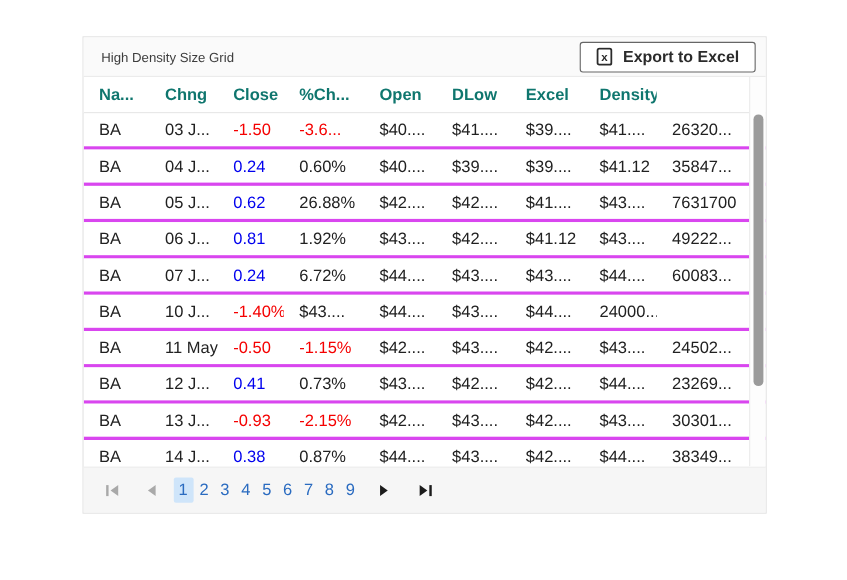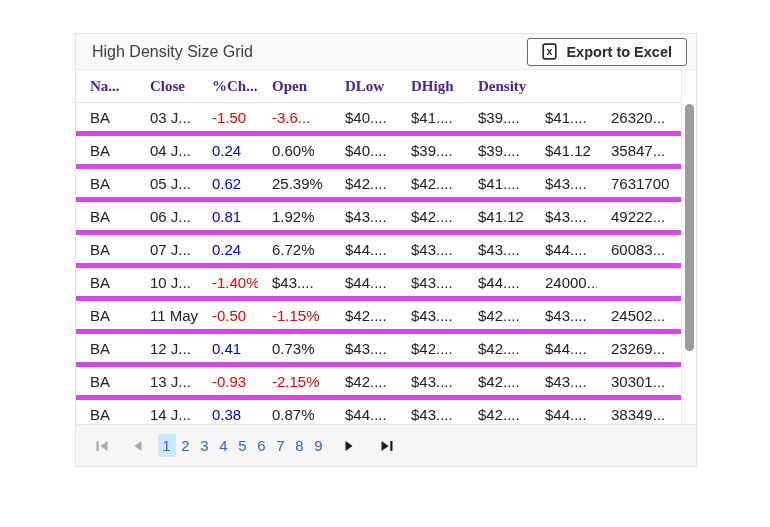--- a/index.html
+++ b/index.html
@@ -7,35 +7,35 @@
               font-family:"Liberation Sans", sans-serif; }
   .stage { position:relative; width:770px; height:527px; background:#fff; overflow:hidden; }
 
   .panel { position:absolute; left:75px; top:33px; width:622px; height:434px;
            background:#fff; border:1px solid #e2e2e2; display:flex; flex-direction:column; }
 
   
   .titlebar { height:36px; flex:0 0 36px; background:#fafafa; border-bottom:1px solid #ebebeb;
               display:flex; align-items:center; justify-content:space-between;
               padding:0 9px 0 16px; }
-  .title { font-size:16px; color:#3d3d3d; }
+  .title { font-size:12px; color:#3d3d3d; }
   .export-btn { display:flex; align-items:center; gap:9px; background:#fff;
                 border:1px solid #666; border-radius:3px; height:28px; padding:0 14px;
                 font-family:"Liberation Sans", sans-serif;
                 font-size:14.5px; font-weight:700; color:#2b2b2b; cursor:pointer; }
   .excel-ic { display:flex; align-items:center; }
 
   
   .grid { position:relative; flex:1 1 auto; overflow:hidden; }
   .hrow { display:flex; height:33px; border-bottom:1px solid #e3e3e3; background:#fff; }
   .body { height:322px; overflow:hidden; }
-  .row  { display:flex; height:33px; border-bottom:5px solid #d946ef; background:#fff; }
+  .row  { display:flex; height:33px; border-bottom:3px solid #d946ef; background:#fff; }
   .cell { display:flex; align-items:center; padding-left:14px; font-size:15px;
           color:#212121; white-space:nowrap; overflow:hidden; }
-  .hrow .cell { font-weight:700; color:#4c1d95;font-family:Liberation Serif, serif; }
+  .hrow .cell { font-weight:700; color:#0f766e; }
   .cell:nth-child(1){ width:60px; }
   .cell:nth-child(2){ width:62px; }
   .cell:nth-child(3){ width:60px; }
   .cell:nth-child(4){ width:73px; }
   .cell:nth-child(5){ width:66px; }
   .cell:nth-child(6){ width:67px; }
   .cell:nth-child(7){ width:67px; }
   .cell:nth-child(8){ width:66px; }
   .cell:nth-child(9){ width:86px; }
   .neg { color:var(--neg,#f50000); }
@@ -77,25 +77,26 @@
             <text x="7.5" y="12.2" text-anchor="middle" font-size="10.5" font-weight="bold" fill="#2b2b2b" font-family="Liberation Sans, sans-serif">x</text>
           </svg>
         </span>
         <span>Export to Excel</span>
       </button>
     </div>
 
     <div class="grid">
       <div class="hrow" id="header-row">
           <div class="cell">Na...</div>
+          <div class="cell">Chng</div>
           <div class="cell">Close</div>
           <div class="cell">%Ch...</div>
           <div class="cell">Open</div>
           <div class="cell">DLow</div>
-          <div class="cell">DHigh</div>
+          <div class="cell">Excel</div>
           <div class="cell">Density</div>
         </div>
       <div class="body" id="table-body">
           <div class="row">
             <div class="cell">BA</div>
             <div class="cell">03 J...</div>
             <div class="cell neg">-1.50</div>
             <div class="cell neg">-3.6...</div>
             <div class="cell">$40....</div>
             <div class="cell">$41....</div>
@@ -111,21 +112,21 @@
             <div class="cell">$40....</div>
             <div class="cell">$39....</div>
             <div class="cell">$39....</div>
             <div class="cell">$41.12</div>
             <div class="cell">35847...</div>
           </div>
           <div class="row">
             <div class="cell">BA</div>
             <div class="cell">05 J...</div>
             <div class="cell pos">0.62</div>
-            <div class="cell">25.39%</div>
+            <div class="cell">26.88%</div>
             <div class="cell">$42....</div>
             <div class="cell">$42....</div>
             <div class="cell">$41....</div>
             <div class="cell">$43....</div>
             <div class="cell">7631700</div>
           </div>
           <div class="row">
             <div class="cell">BA</div>
             <div class="cell">06 J...</div>
             <div class="cell pos">0.81</div>

